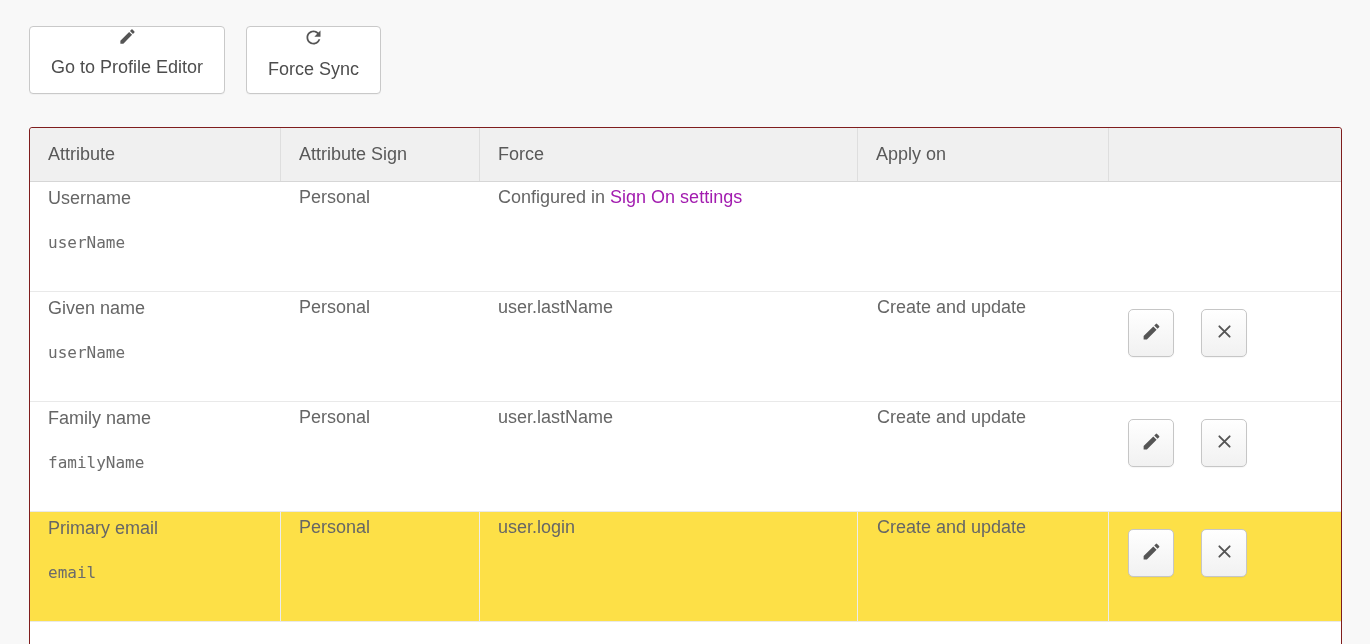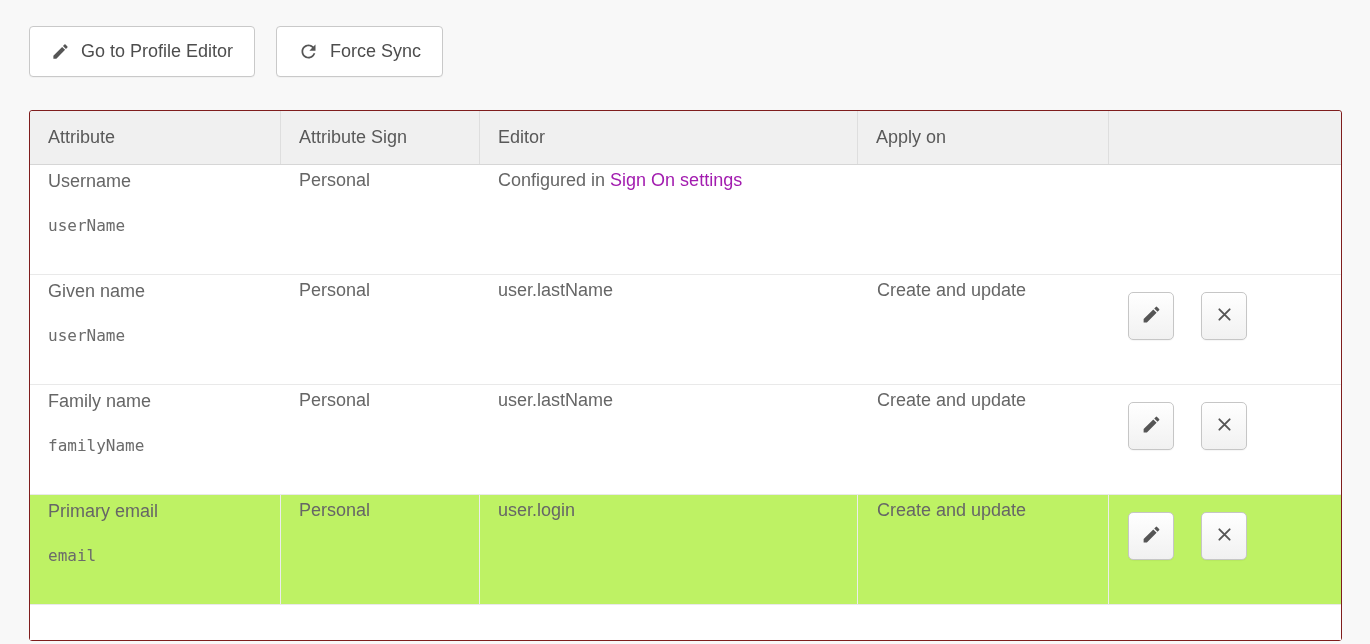--- a/index.html
+++ b/index.html
@@ -9,27 +9,28 @@
     background: #f8f8f8;
     font-family: "Liberation Sans", sans-serif;
     color: #666;
   }
   .page { padding: 26px 0 0 29px; }
 
   
   .toolbar { display: flex; gap: 21px; margin-bottom: 33px; }
   .btn {
     display: inline-flex; align-items: center; gap: 11px;
-    height: 51px; padding: 0 21px;
+    height: 68px; padding: 0 21px;
     background: #fff;
     border: 1px solid #c9c9c9; border-radius: 4px;
     font-family: "Liberation Sans", sans-serif;
     font-size: 18px; color: #4d4d4d;
     cursor: pointer;
     box-shadow: 0 1px 1px rgba(0,0,0,0.03);
+    flex-direction: column;
   }
   .btn svg { display: block; }
 
   
   .attr-table {
     width: 1313px; background: #fff;
     border: 1px solid #7f1d1d; border-radius: 3px;
   }
   .thead {
     display: flex; height: 54px;
@@ -47,21 +48,21 @@
   .c1 { width: 251px; }
   .c2 { width: 199px; }
   .c3 { width: 378px; }
   .c4 { width: 251px; }
   .c5 { flex: 1; }
 
   .row {
     display: flex; min-height: 110px;
     background: #fff; border-bottom: 1px solid #e9e9e9;
   }
-  .row.hl { background: #bef264; }
+  .row.hl { background: #fde047; }
   .row.hl .cell { border-right: 1px solid #ececec; }
   .row.hl .cell:last-child { border-right: none; }
   .cell { padding: 5px 18px 0 18px; font-size: 18px; color: #666; }
   .c4.cell, .c5.cell { padding-left: 19px; padding-right: 19px; }
 
   .attr-label { line-height: 22px; }
   .attr-name {
     margin-top: 24px;
     font-family: "DejaVu Sans Mono", monospace;
     font-size: 16px; color: #6b6b6b; line-height: 20px;
@@ -100,21 +101,21 @@
         </svg>
       </span>
       <span>Force Sync</span>
     </button>
   </div>
 
   <div class="attr-table">
     <div class="thead">
       <div class="th c1">Attribute</div>
       <div class="th c2">Attribute Sign</div>
-      <div class="th c3">Editor</div>
+      <div class="th c3">Force</div>
       <div class="th c4">Apply on</div>
       <div class="th c5"></div>
     </div>
     <div id="tbody">
   <div class="row">
     <div class="cell c1">
       <div class="attr-label">Username</div>
       <div class="attr-name">userName</div>
     </div>
     <div class="cell c2">

